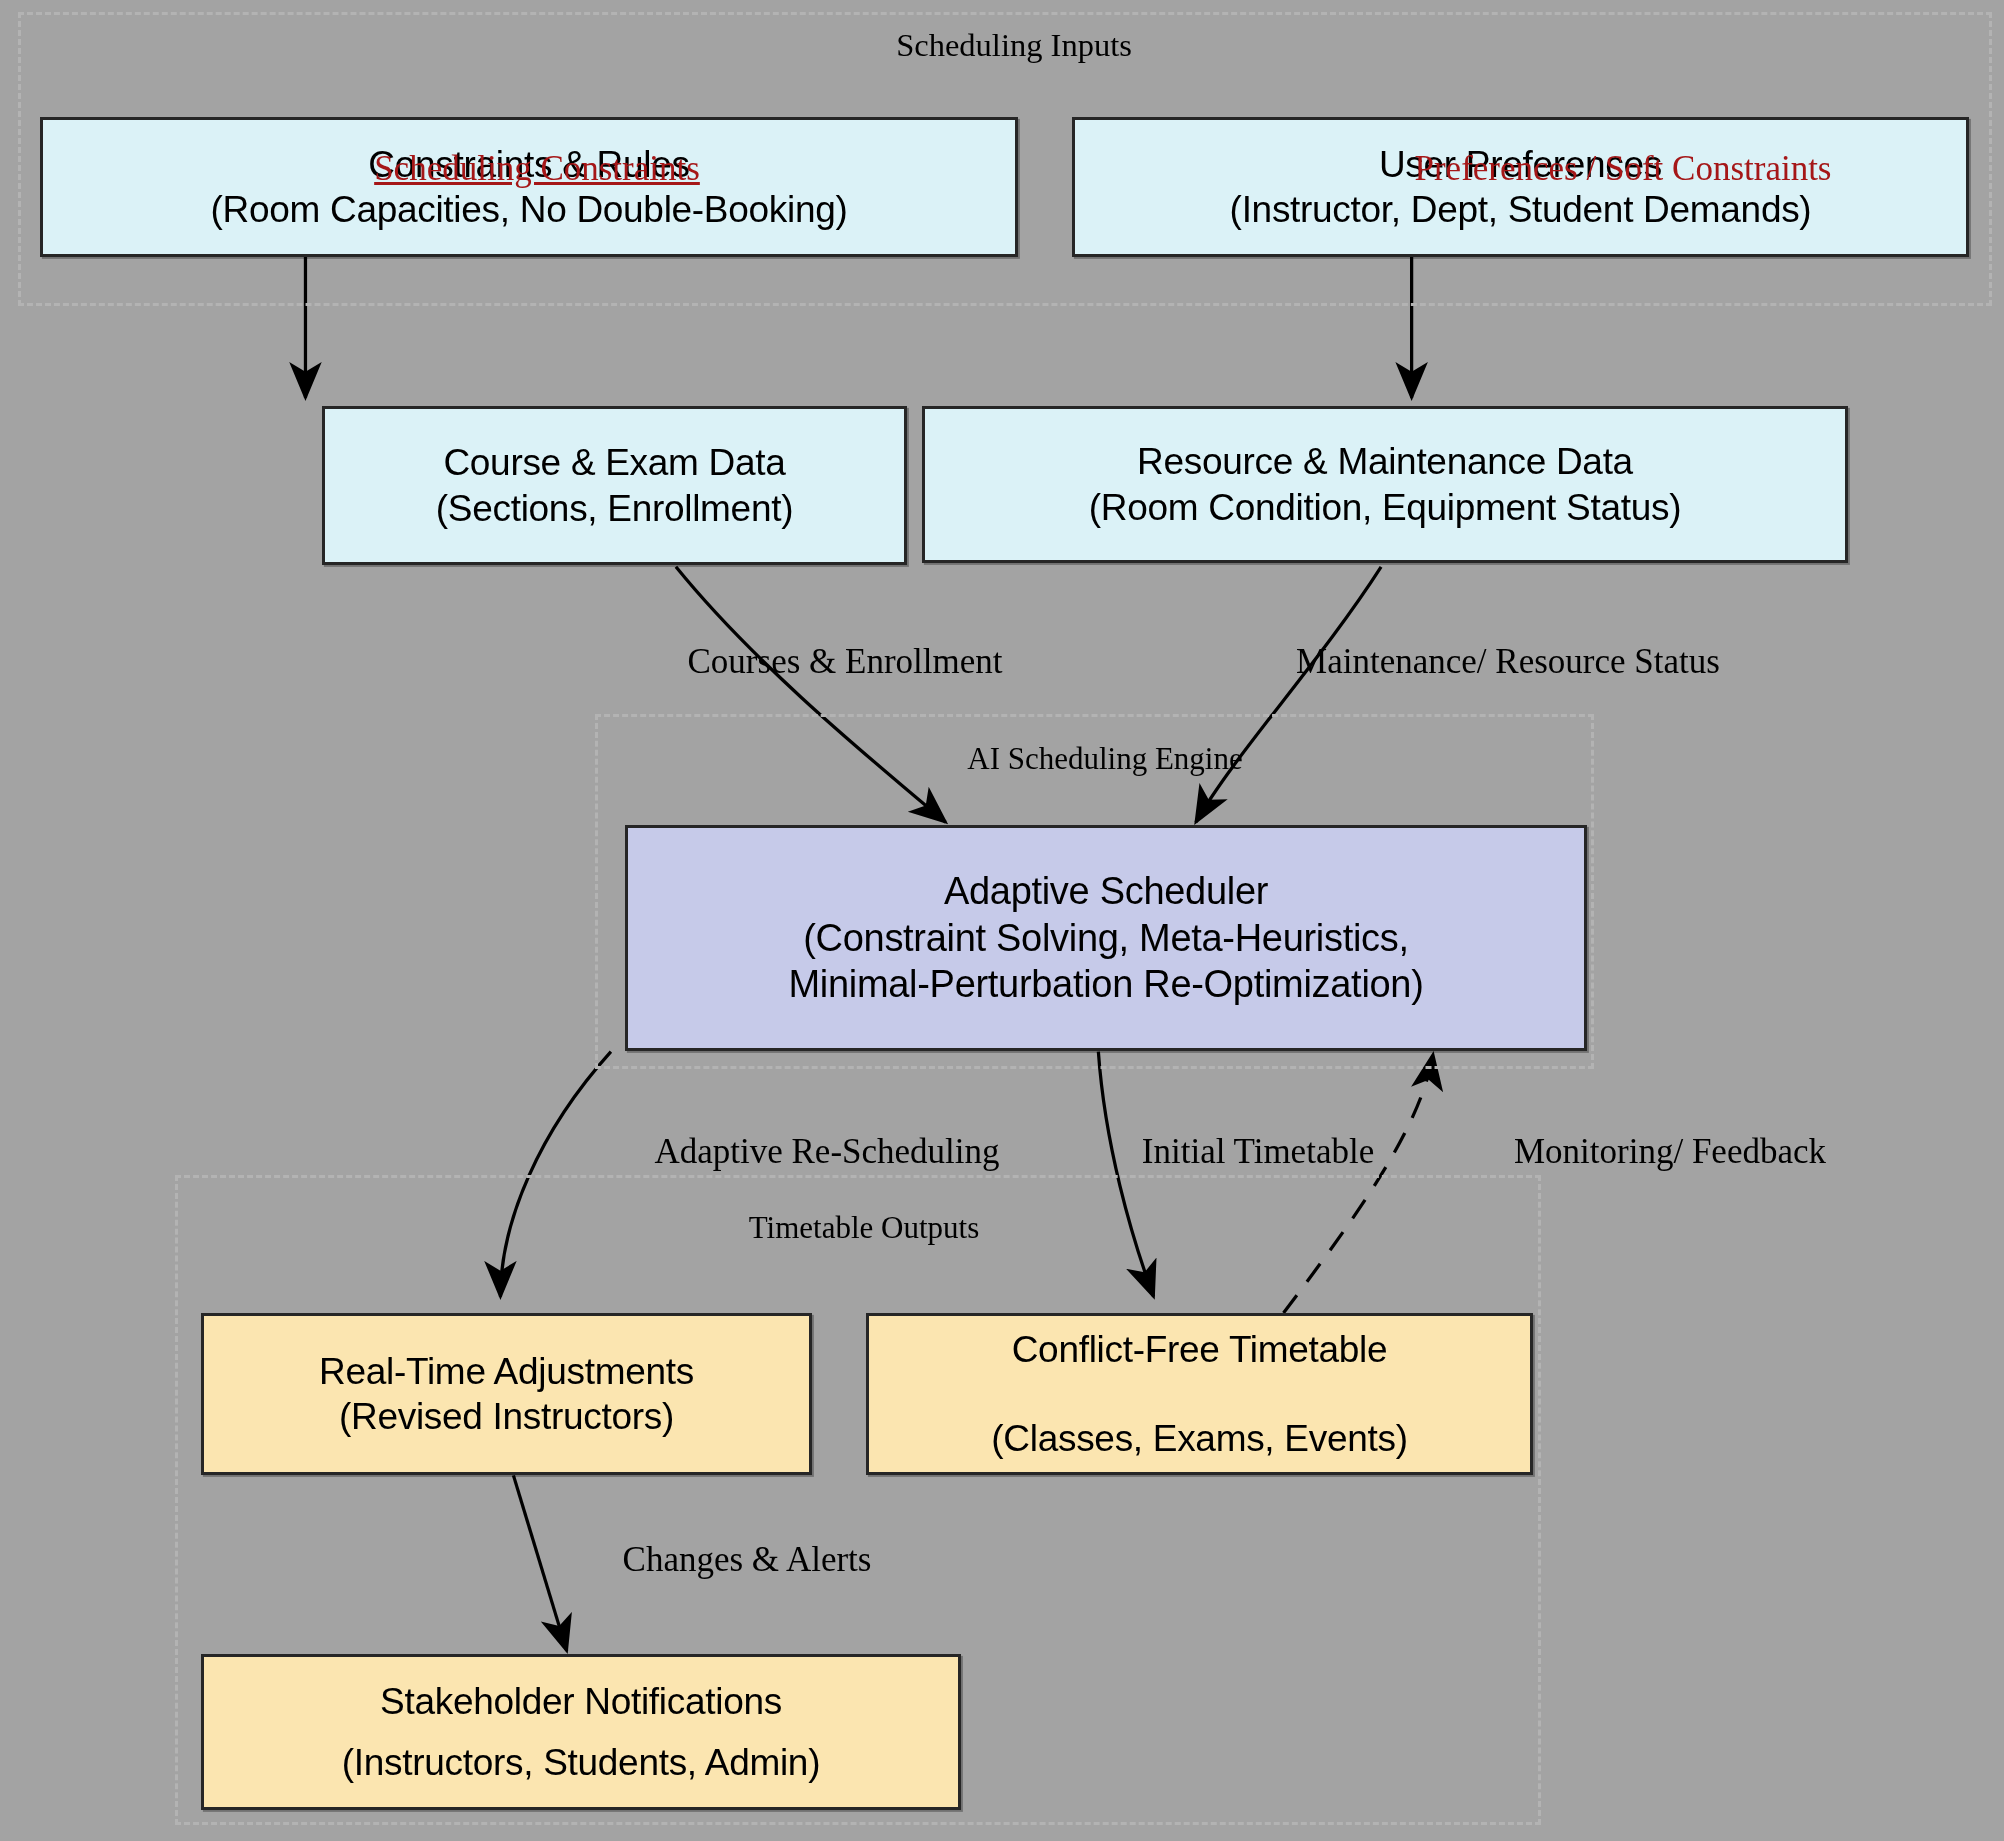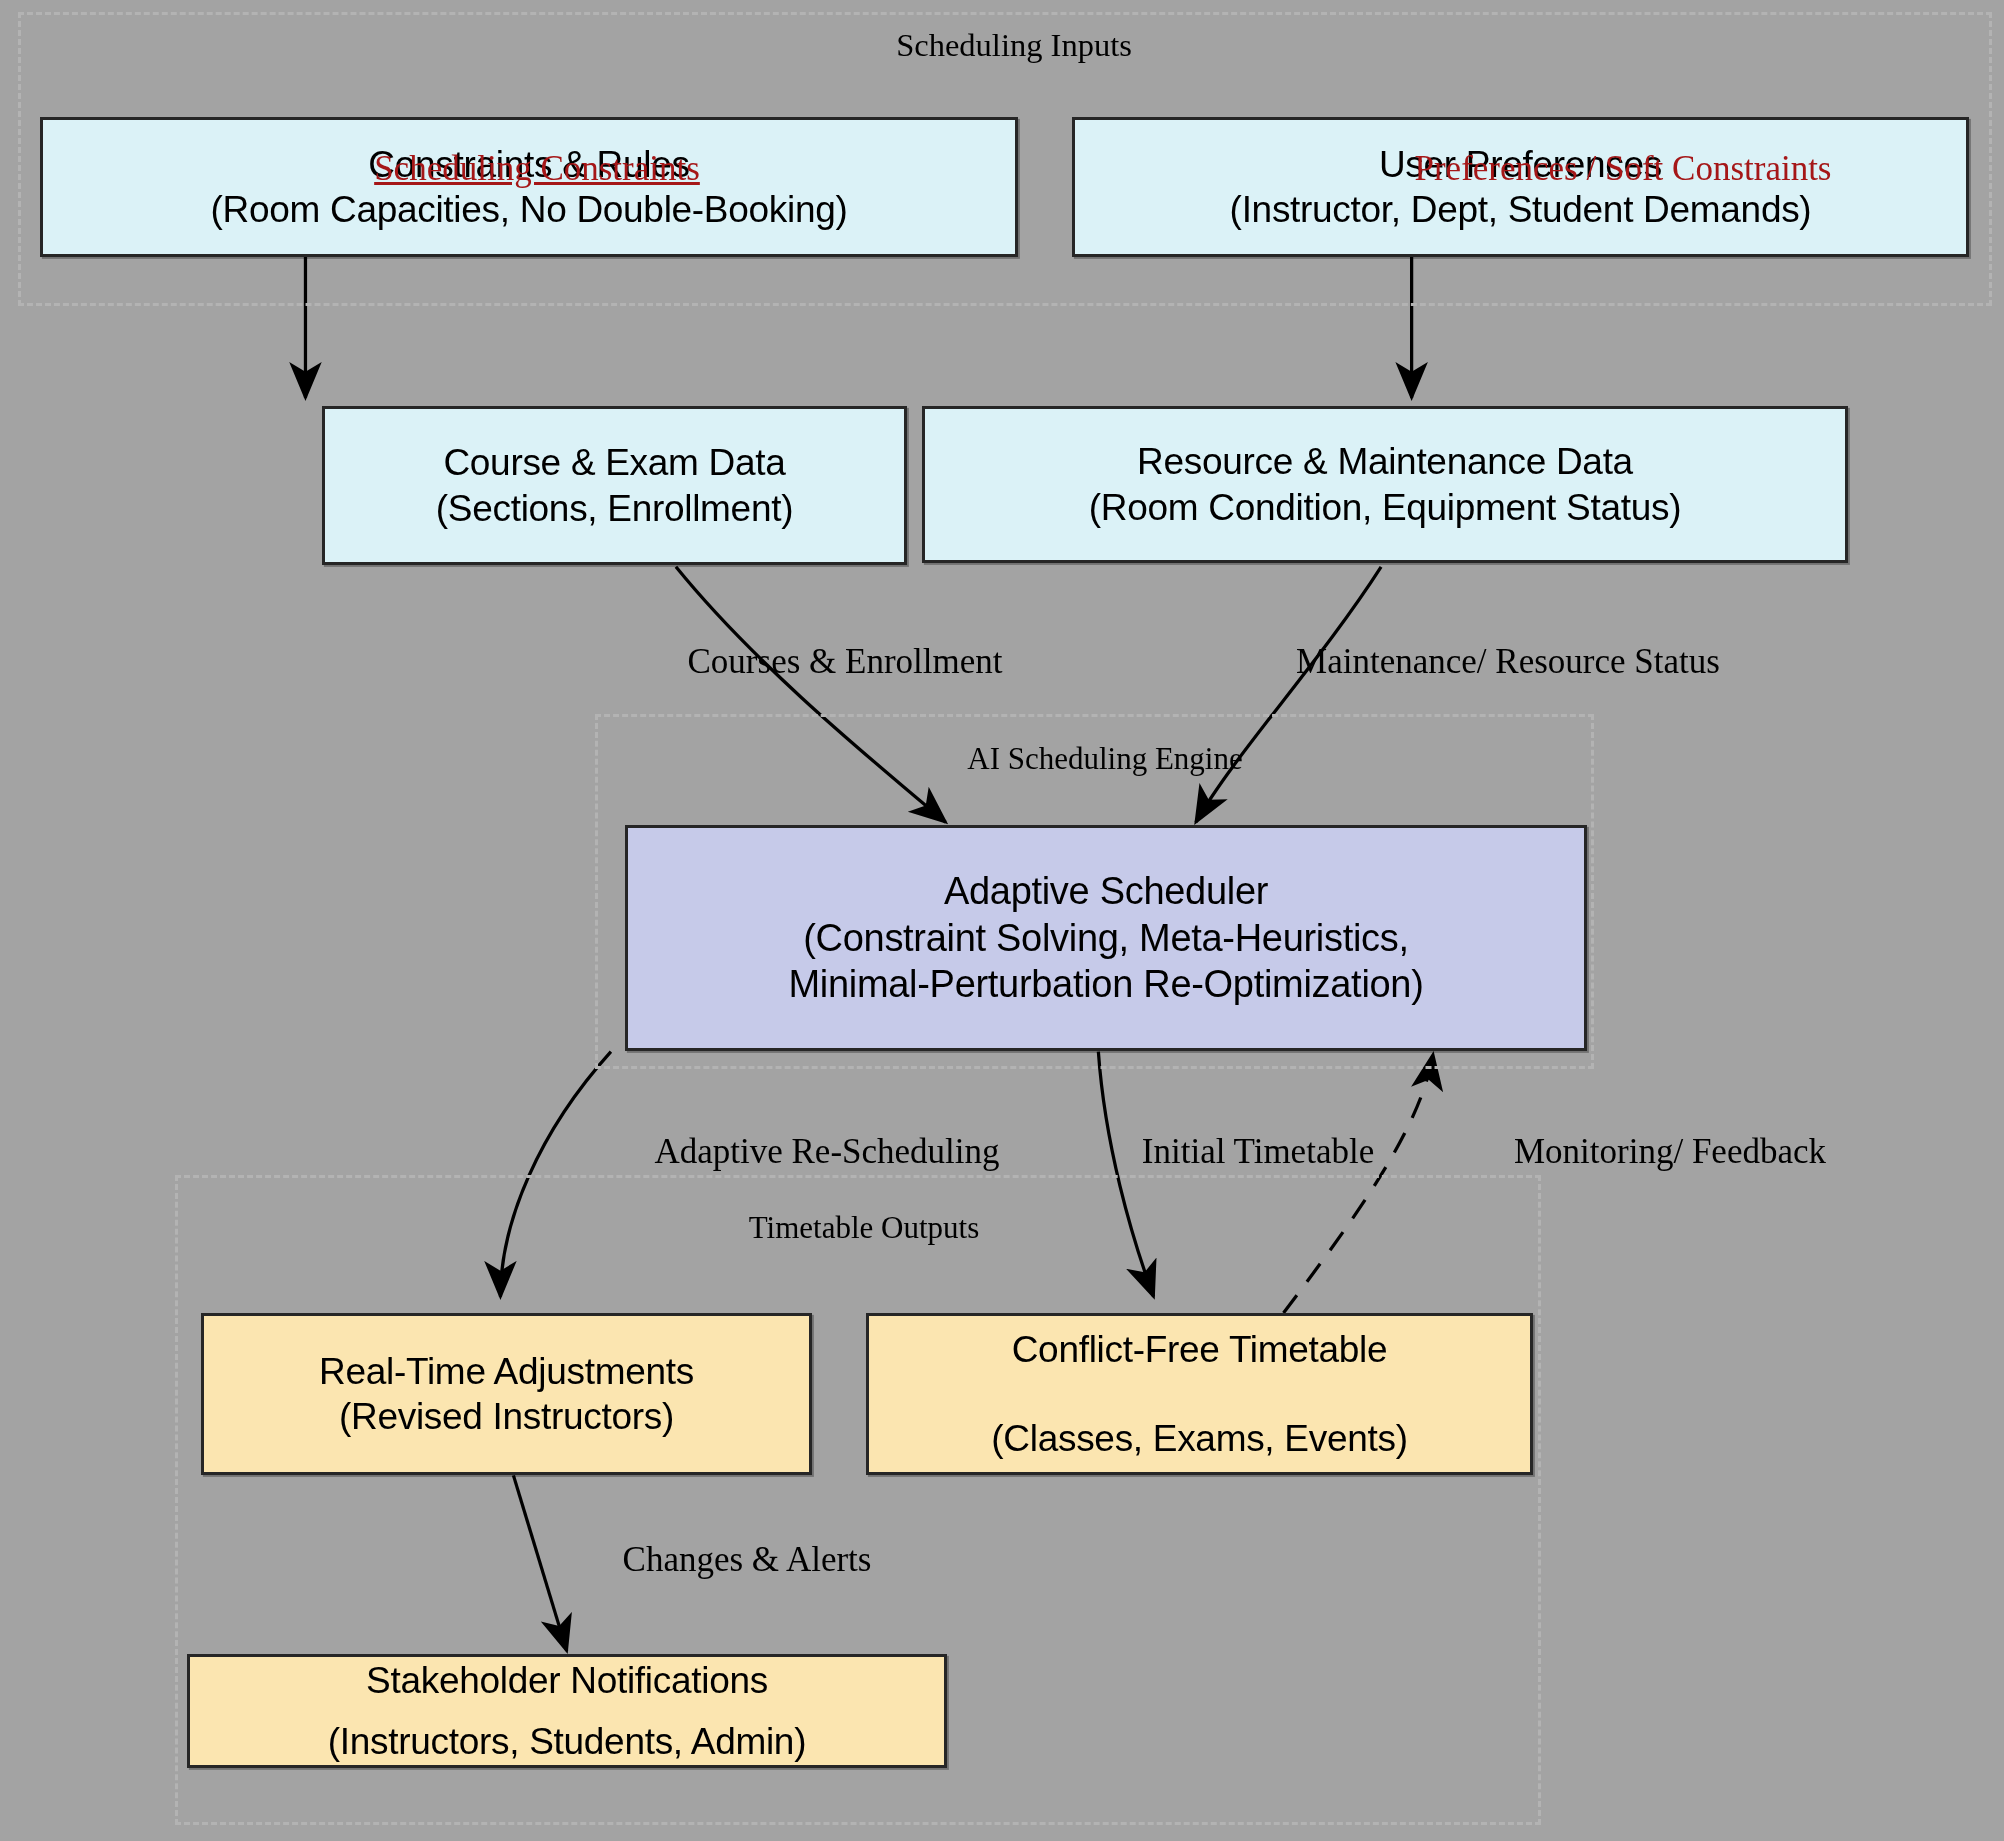--- a/index.html
+++ b/index.html
@@ -170,19 +170,19 @@
     <span class="ln">(Revised Instructors)</span>
   </div>
 
   <div class="box output" style="left:866px; top:1313px; width:667px; height:162px;gap:43px;">
     <span class="ln">Conflict-Free Timetable</span>
     <span class="ln">(Classes, Exams, Events)</span>
   </div>
 
   <div class="edge-label" style="left:747px; top:1540px;">Changes &amp; Alerts</div>
 
-  <div class="box output" style="left:187px; top:1654px; width:760px; height:114px;gap:15px;">
+  <div class="box output" style="left:201px; top:1654px; width:760px; height:156px;gap:15px;">
     <span class="ln">Stakeholder Notifications</span>
     <span class="ln">(Instructors, Students, Admin)</span>
   </div>
 
 </div>
 
 
 </body></html>

